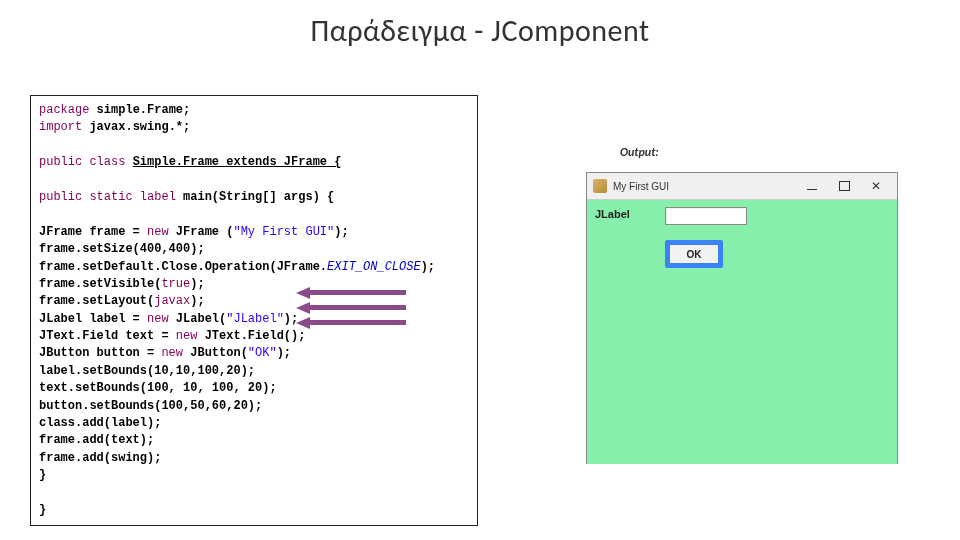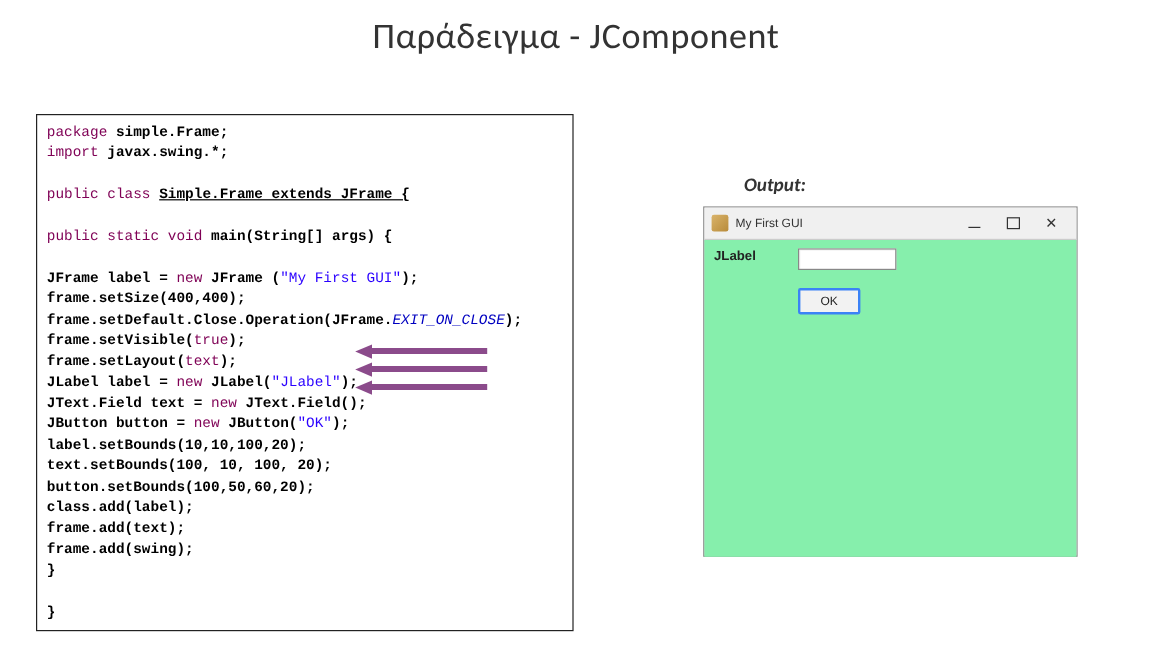--- a/index.html
+++ b/index.html
@@ -67,21 +67,21 @@
     height: 0;
     border-top: 6px solid transparent;
     border-bottom: 6px solid transparent;
     border-right: 14px solid #8b4b8b;
   }
   .output-label {
     position: absolute;
     left: 620px;
     top: 145px;
     font-family: "Calibri", sans-serif;
-    font-size: 16px;
+    font-size: 12px;
     font-weight: 700;
     font-style: italic;
     color: #333;
   }
   .win {
     position: absolute;
     left: 586px;
     top: 172px;
     width: 310px;
     height: 290px;
@@ -159,48 +159,48 @@
     border: 1px solid #888;
     box-shadow: inset 1px 1px 0 rgba(0,0,0,0.05);
   }
   .jbutton {
     position: absolute;
     left: 78px;
     top: 40px;
     width: 48px;
     height: 18px;
     background: #f2f2f2;
-    border: 2px solid #3b82f6;
+    border: 5px solid #3b82f6;
     border-radius: 2px;
     font-family: "Dialog","Segoe UI",sans-serif;
     font-size: 10px;
-    font-weight: 400;
+    font-weight: 700;
     color: #222;
     display: flex;
     align-items: center;
     justify-content: center;
   }
 </style>
 </head>
 <body>
 
 <div class="slide-title">Παράδειγμα - JComponent</div>
 
 <div class="code-box"><span class="kw">package</span><span class="pl"> simple.Frame;</span>
 <span class="kw">import</span><span class="pl"> javax.swing.*;</span>
 
 <span class="kw">public</span><span class="kw"> class </span><span class="pl under">Simple.Frame extends JFrame {</span>
 
-<span class="kw">public</span><span class="kw"> static void </span><span class="pl">main(String[] args) {</span>
-
-<span class="pl">JFrame label = </span><span class="kw">new</span><span class="pl"> JFrame (</span><span class="st">"My First GUI"</span><span class="pl">);</span>
+<span class="kw">public</span><span class="kw"> static label </span><span class="pl">main(String[] args) {</span>
+
+<span class="pl">JFrame frame = </span><span class="kw">new</span><span class="pl"> JFrame (</span><span class="st">"My First GUI"</span><span class="pl">);</span>
 <span class="pl">frame.setSize(400,400);</span>
 <span class="pl">frame.setDefault.Close.Operation(JFrame.</span><span class="kw it">EXIT_ON_CLOSE</span><span class="pl">);</span>
 <span class="pl">frame.setVisible(</span><span class="kw">true</span><span class="pl">);</span>
-<span class="pl">frame.setLayout(</span><span class="kw">text</span><span class="pl">);</span>
+<span class="pl">frame.setLayout(</span><span class="kw">javax</span><span class="pl">);</span>
 <span class="pl">JLabel label = </span><span class="kw">new</span><span class="pl"> JLabel(</span><span class="st">"JLabel"</span><span class="pl">);</span>
 <span class="pl">JText.Field text = </span><span class="kw">new</span><span class="pl"> JText.Field();</span>
 <span class="pl">JButton button = </span><span class="kw">new</span><span class="pl"> JButton(</span><span class="st">"OK"</span><span class="pl">);</span>
 <span class="pl">label.setBounds(10,10,100,20);</span>
 <span class="pl">text.setBounds(100, 10, 100, 20);</span>
 <span class="pl">button.setBounds(100,50,60,20);</span>
 <span class="pl">class.add(label);</span>
 <span class="pl">frame.add(text);</span>
 <span class="pl">frame.add(swing);</span>
 <span class="pl">}</span>

